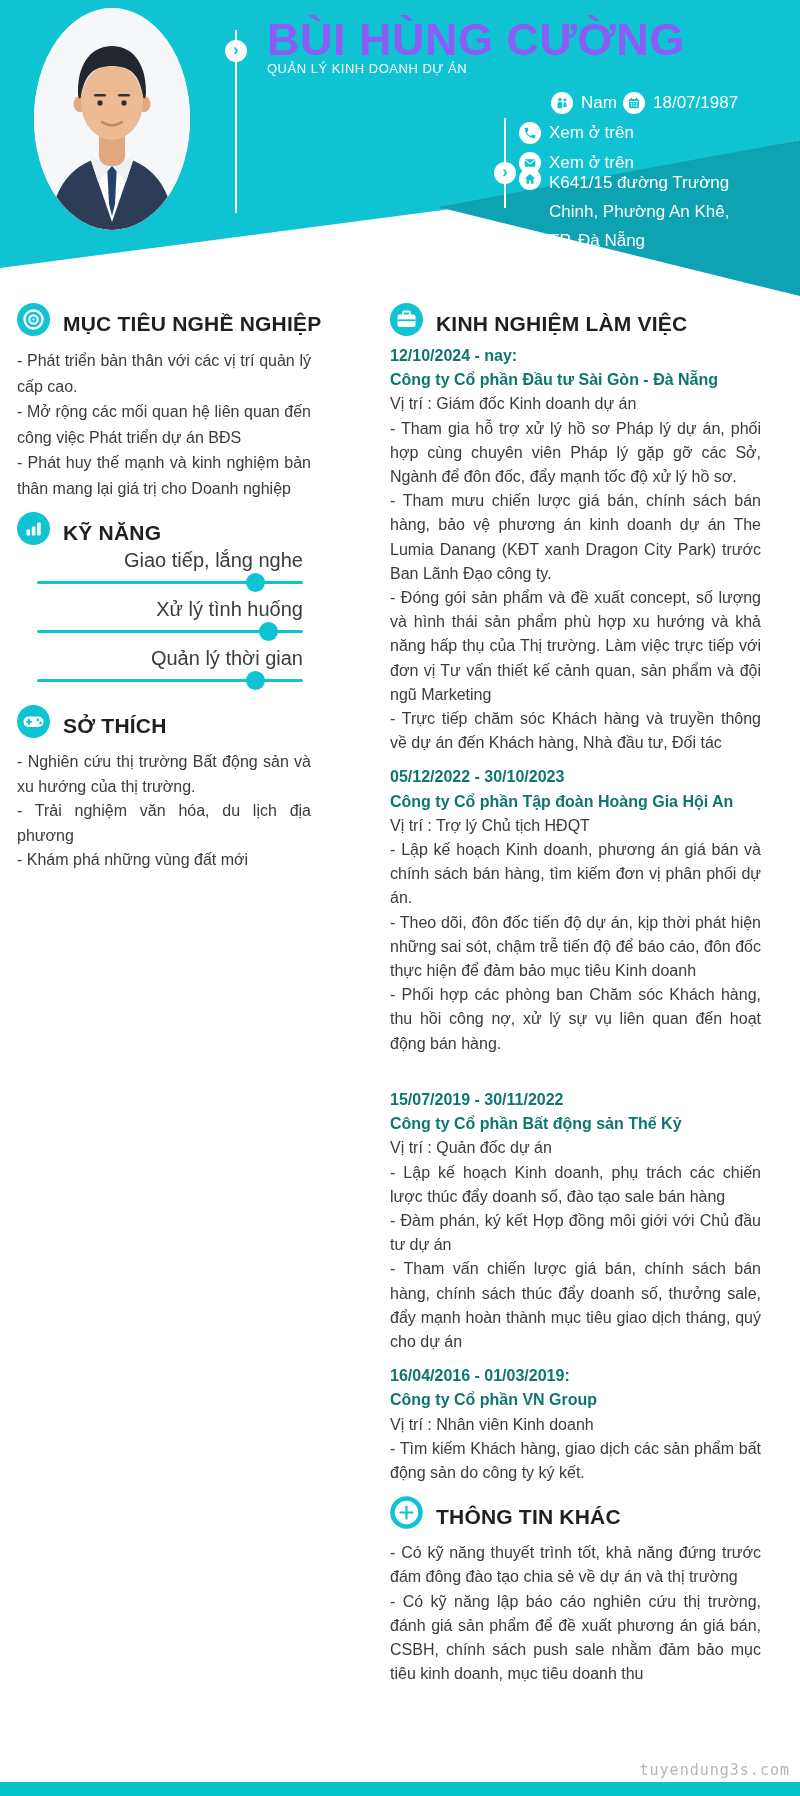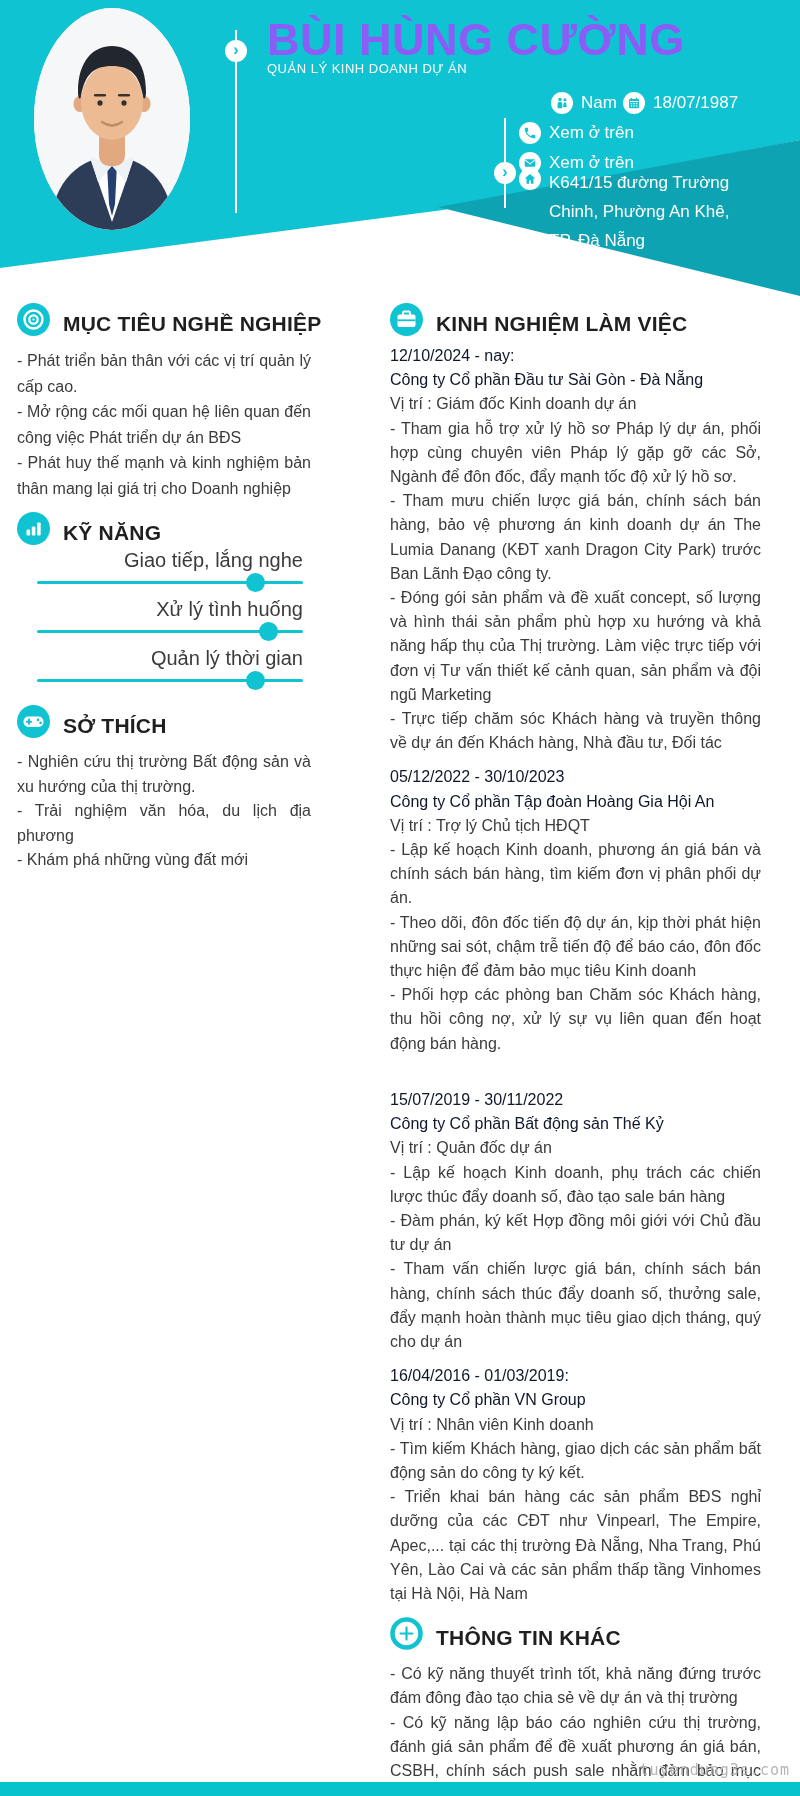--- a/index.html
+++ b/index.html
@@ -80,21 +80,21 @@
     content:"";position:absolute;left:0;right:0;top:8px;height:3px;background:#10c3d2;border-radius:2px;
   }
   .skill-thumb{position:absolute;top:0;width:19px;height:19px;border-radius:50%;background:#10c3d2;}
   .sec-skills{margin-top:10px;}
   .sec-hobbies{margin-top:14px;}
   .sec-other{margin-top:10px;}
   .jobs{margin-top:8px;line-height:24.2px;}
   .job{margin-top:10px;}
   .job:first-child{margin-top:0;}
   .job.gap-before{margin-top:32px;}
-  .job .b{font-weight:normal;color:#0f172a;}
+  .job .b{font-weight:bold;color:#0f766e;}
   .other-items{margin-top:12px;line-height:24.2px;}
   
   .watermark{
     position:absolute;right:10px;top:1761px;font-family:"DejaVu Sans Mono",monospace;
     font-size:15px;color:#b5b5b5;letter-spacing:1px;
   }
   .footer-bar{position:absolute;left:0;bottom:0;width:800px;height:14px;background:#07c3cc;}
 </style>
 </head>
 <body>
@@ -308,21 +308,20 @@
         <p>- Lập kế hoạch Kinh doanh, phụ trách các chiến lược thúc đẩy doanh số, đào tạo sale bán hàng</p>
         <p>- Đàm phán, ký kết Hợp đồng môi giới với Chủ đầu tư dự án</p>
         <p>- Tham vấn chiến lược giá bán, chính sách bán hàng, chính sách thúc đẩy doanh số, thưởng sale, đẩy mạnh hoàn thành mục tiêu giao dịch tháng, quý cho dự án</p>
       </div>
 
       <div class="job">
         <p class="b">16/04/2016 - 01/03/2019:</p>
         <p class="b">Công ty Cổ phần VN Group</p>
         <p>Vị trí : Nhân viên Kinh doanh</p>
         <p>- Tìm kiếm Khách hàng, giao dịch các sản phẩm bất động sản do công ty ký kết.</p>
-        <p>- Triển khai bán hàng các sản phẩm BĐS nghỉ dưỡng của các CĐT như Vinpearl, The Empire, Apec,... tại các thị trường Đà Nẵng, Nha Trang, Phú Yên, Lào Cai và các sản phẩm thấp tầng Vinhomes tại Hà Nội, Hà Nam</p>
       </div>
     </div>
 
     <div class="sec-head sec-other">
       <span class="sec-icon outline">
         <svg width="33" height="33" viewBox="0 0 33 33">
           <circle cx="16.5" cy="16.5" r="14" fill="none" stroke="#10c3d2" stroke-width="4.6"></circle>
           <rect x="15.4" y="9.5" width="2.2" height="14" rx="1" fill="#10c3d2"></rect>
           <rect x="9.5" y="15.4" width="14" height="2.2" rx="1" fill="#10c3d2"></rect>
         </svg>

